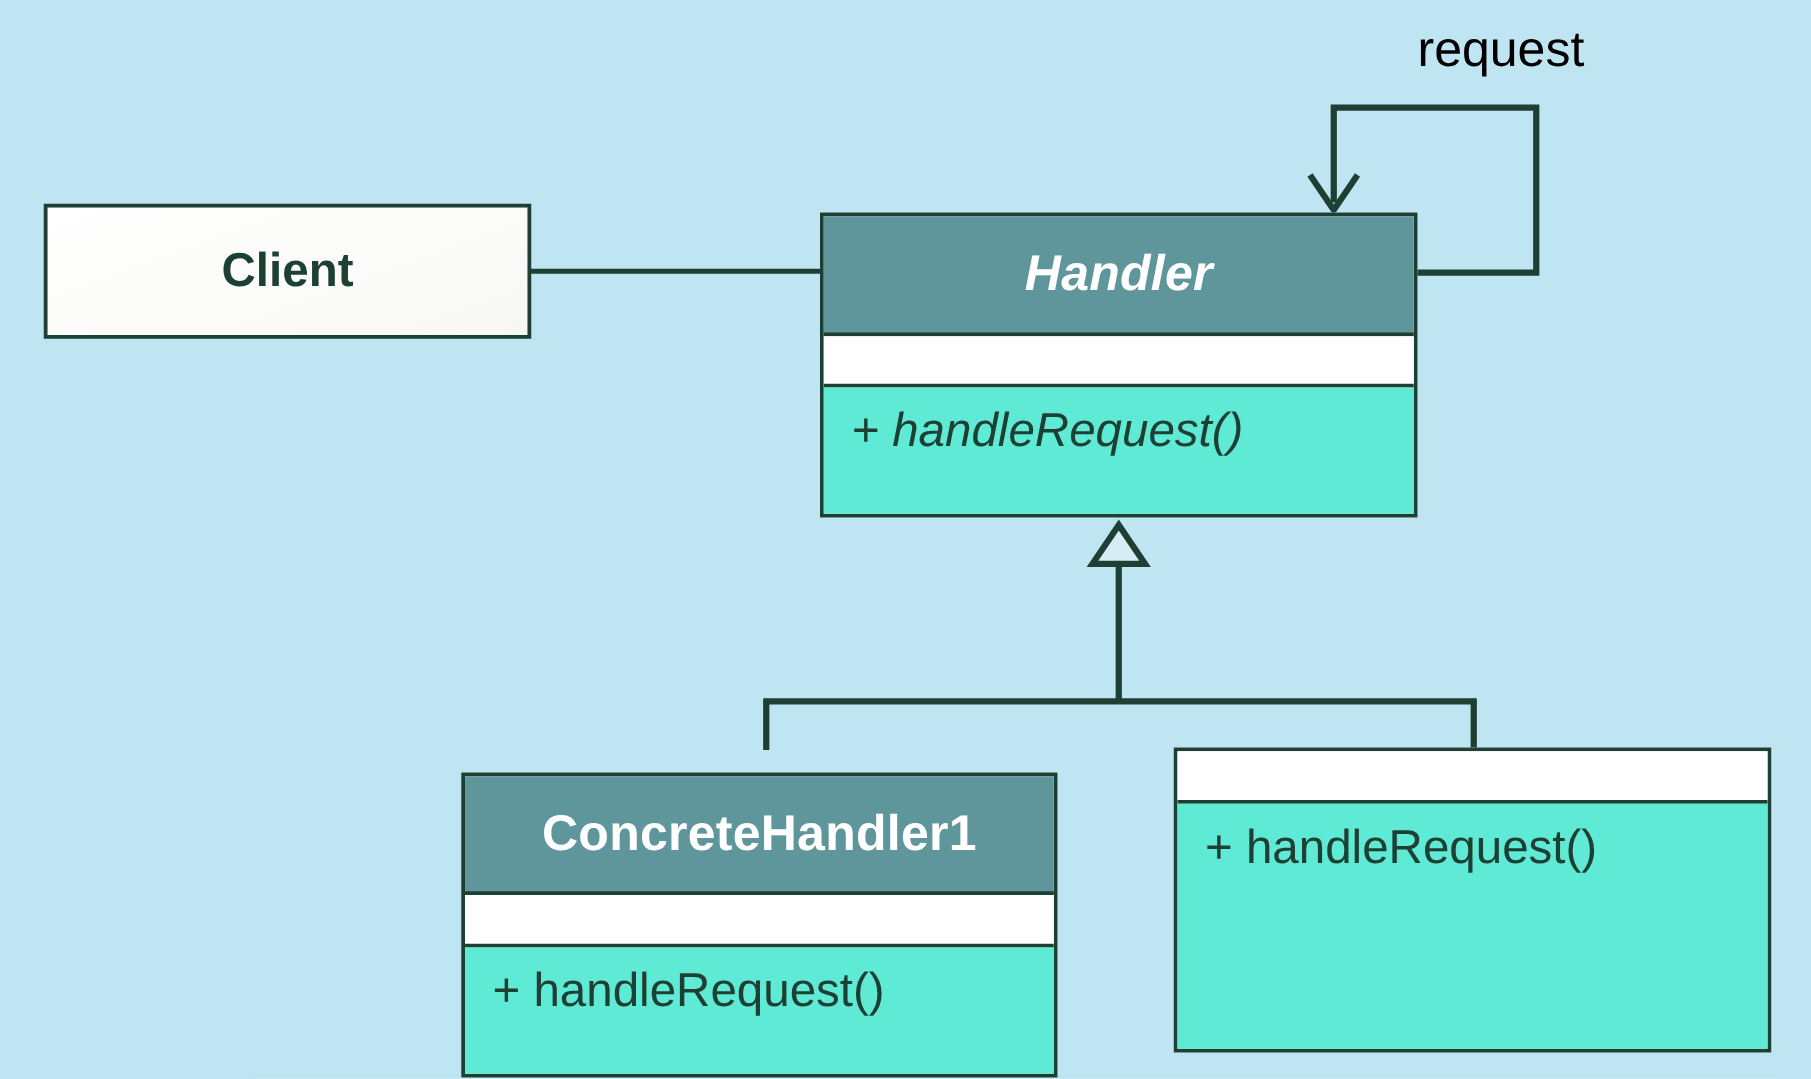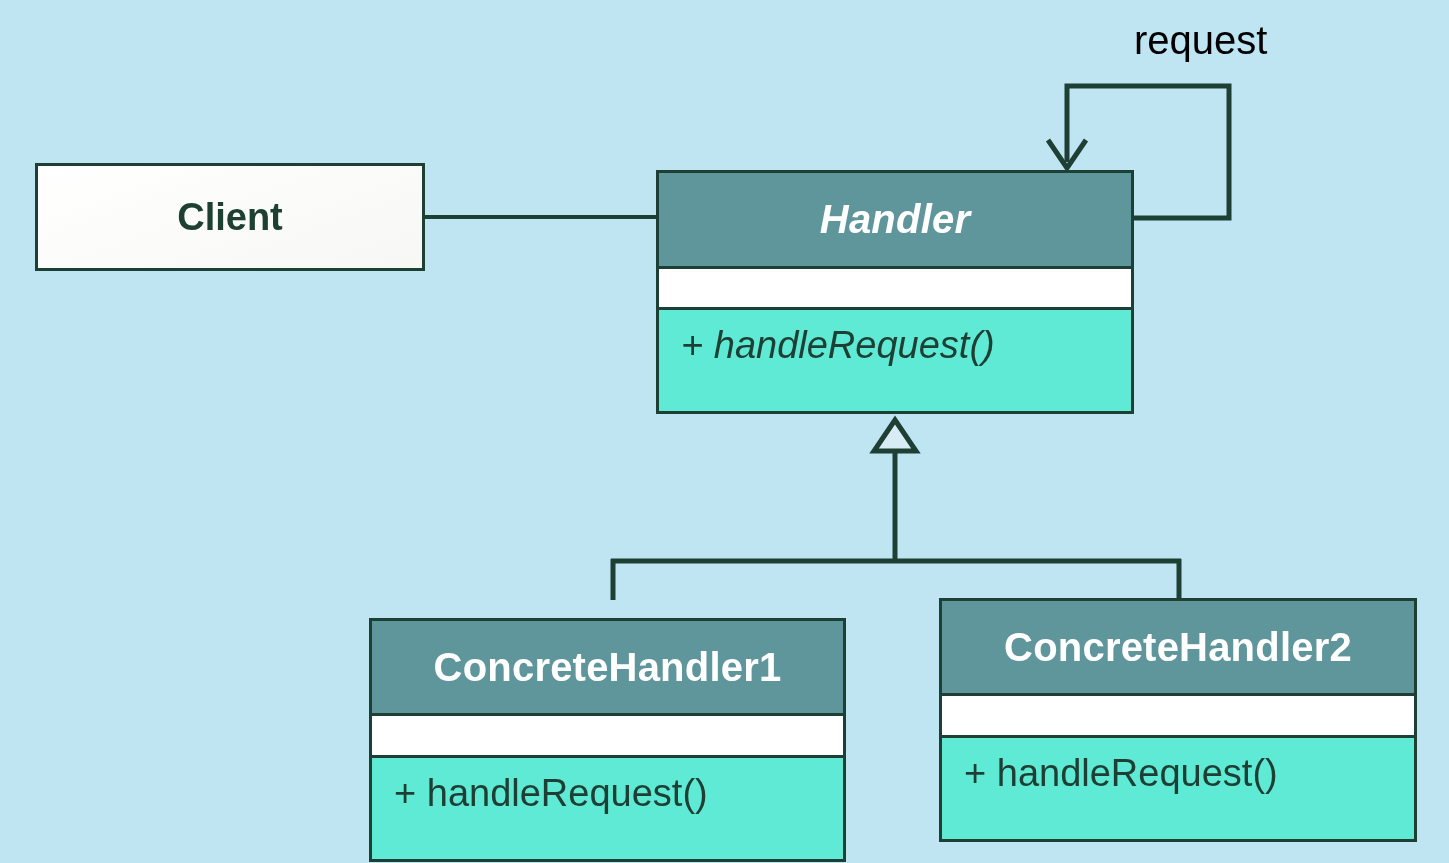--- a/index.html
+++ b/index.html
@@ -122,20 +122,19 @@
     <div class="uml-ops abstract">+ handleRequest()</div>
   </div>
 
   <div class="uml-class" style="left:369px; top:598px; width:477px; height:244px;margin-top:20px;">
     <div class="uml-title" style="height:95px;">ConcreteHandler1</div>
     <div class="uml-attrs" style="height:42px;"></div>
     <div class="uml-ops">+ handleRequest()</div>
   </div>
 
   <div class="uml-class" style="left:939px; top:598px; width:478px; height:244px;">
-    <div class="uml-title" style="height:95px;">ConcreteHandler2</div>
     <div class="uml-attrs" style="height:42px;"></div>
     <div class="uml-ops">+ handleRequest()</div>
   </div>
 
   <div class="edge-label" style="left:1134px; top:18px;">request</div>
 
 </div>
 
 </body></html>

